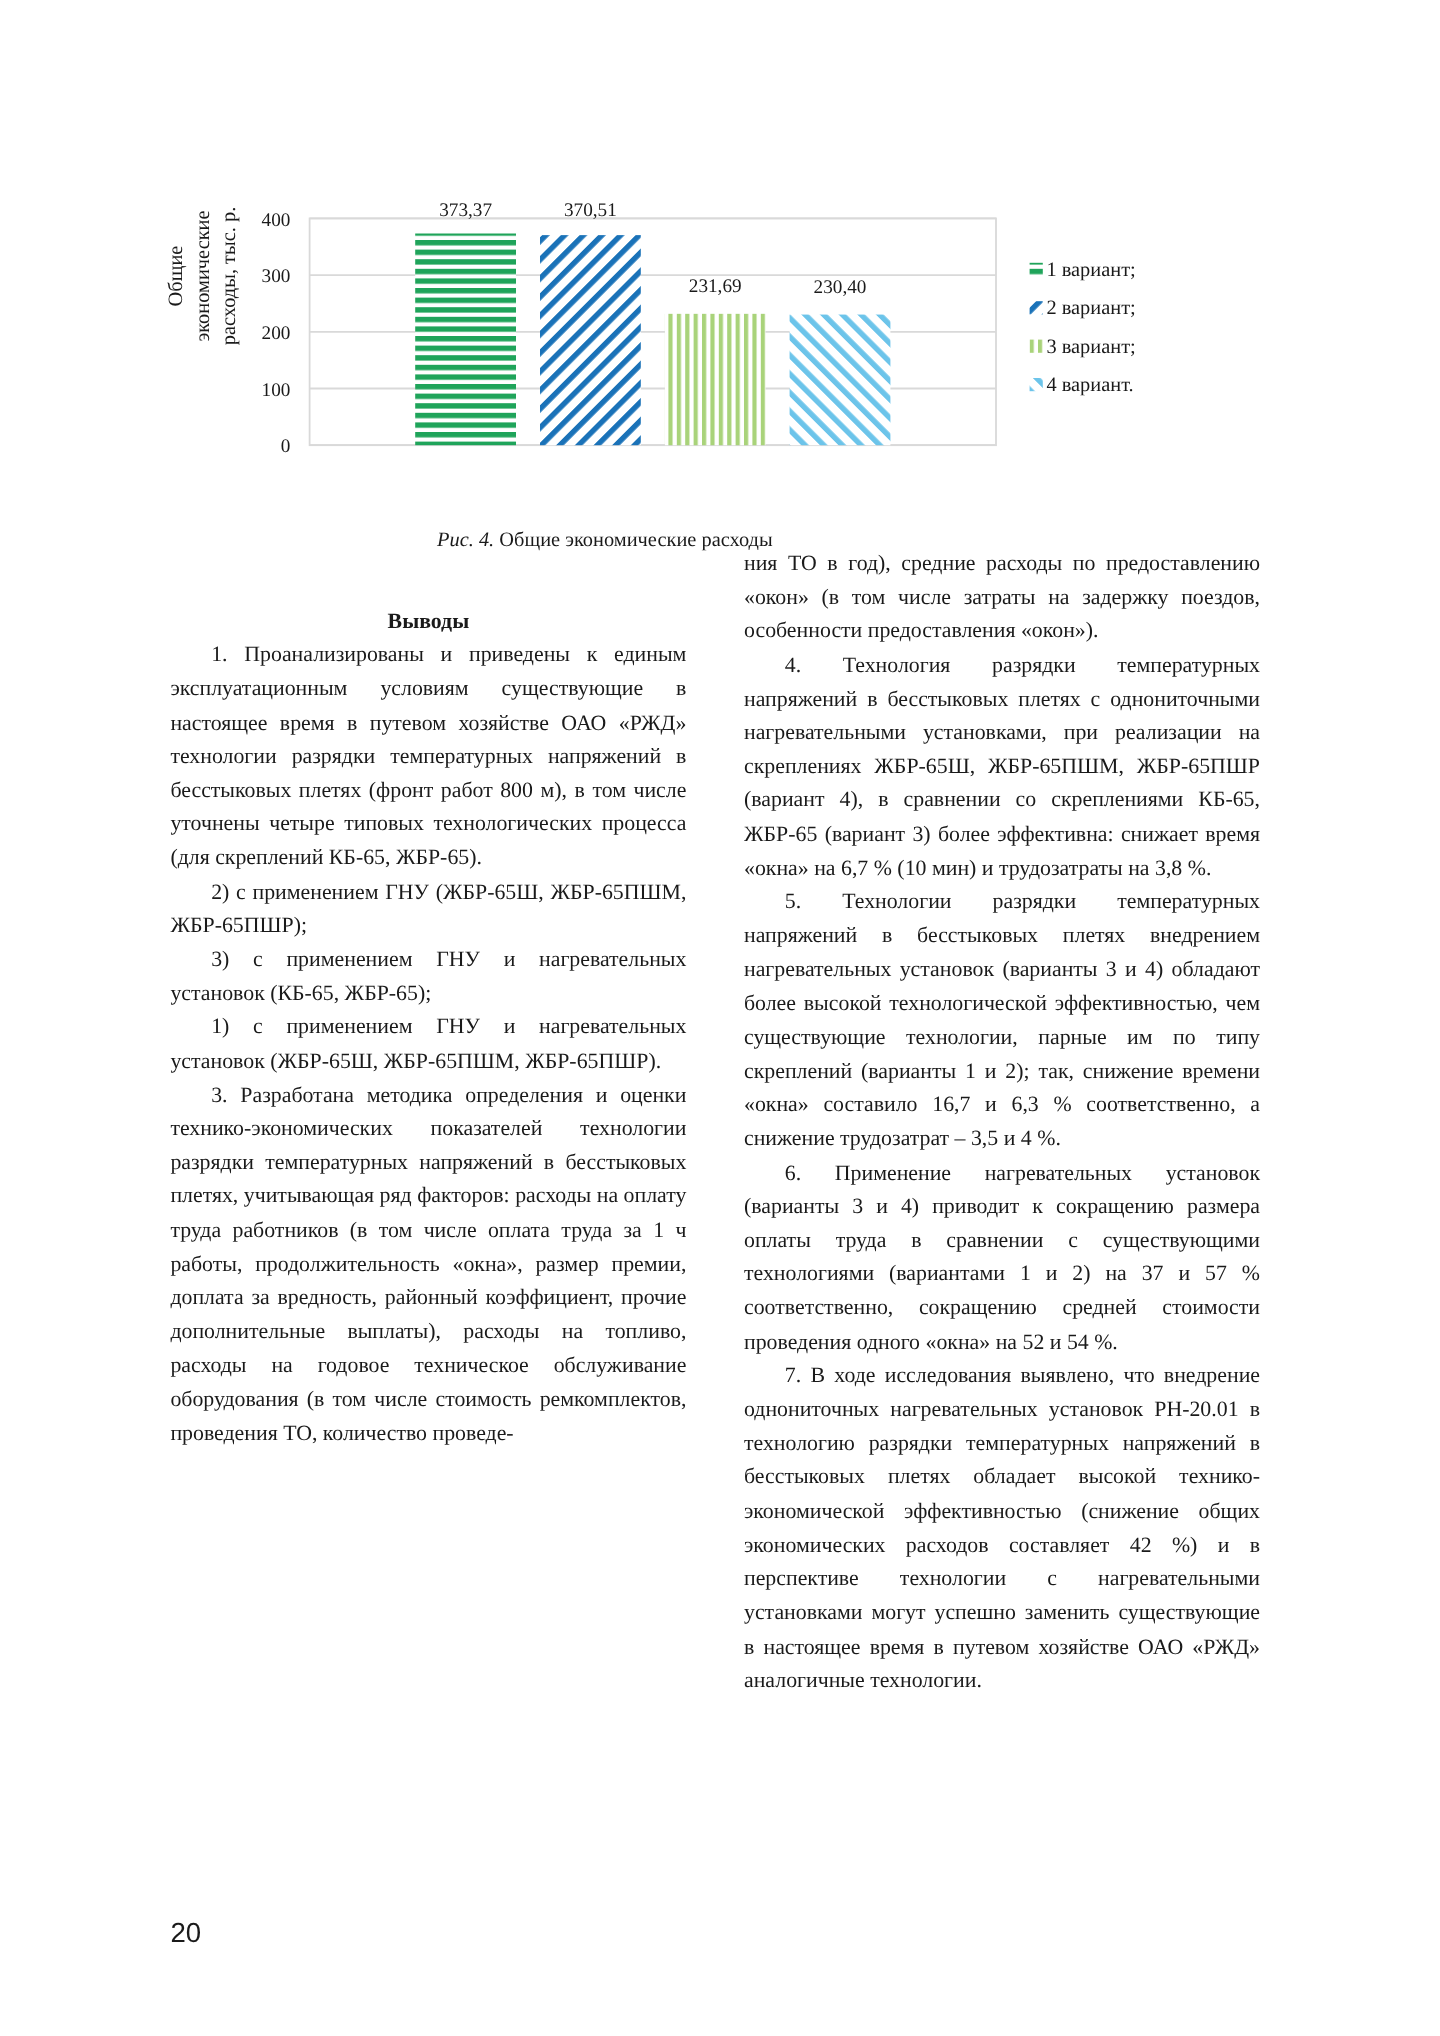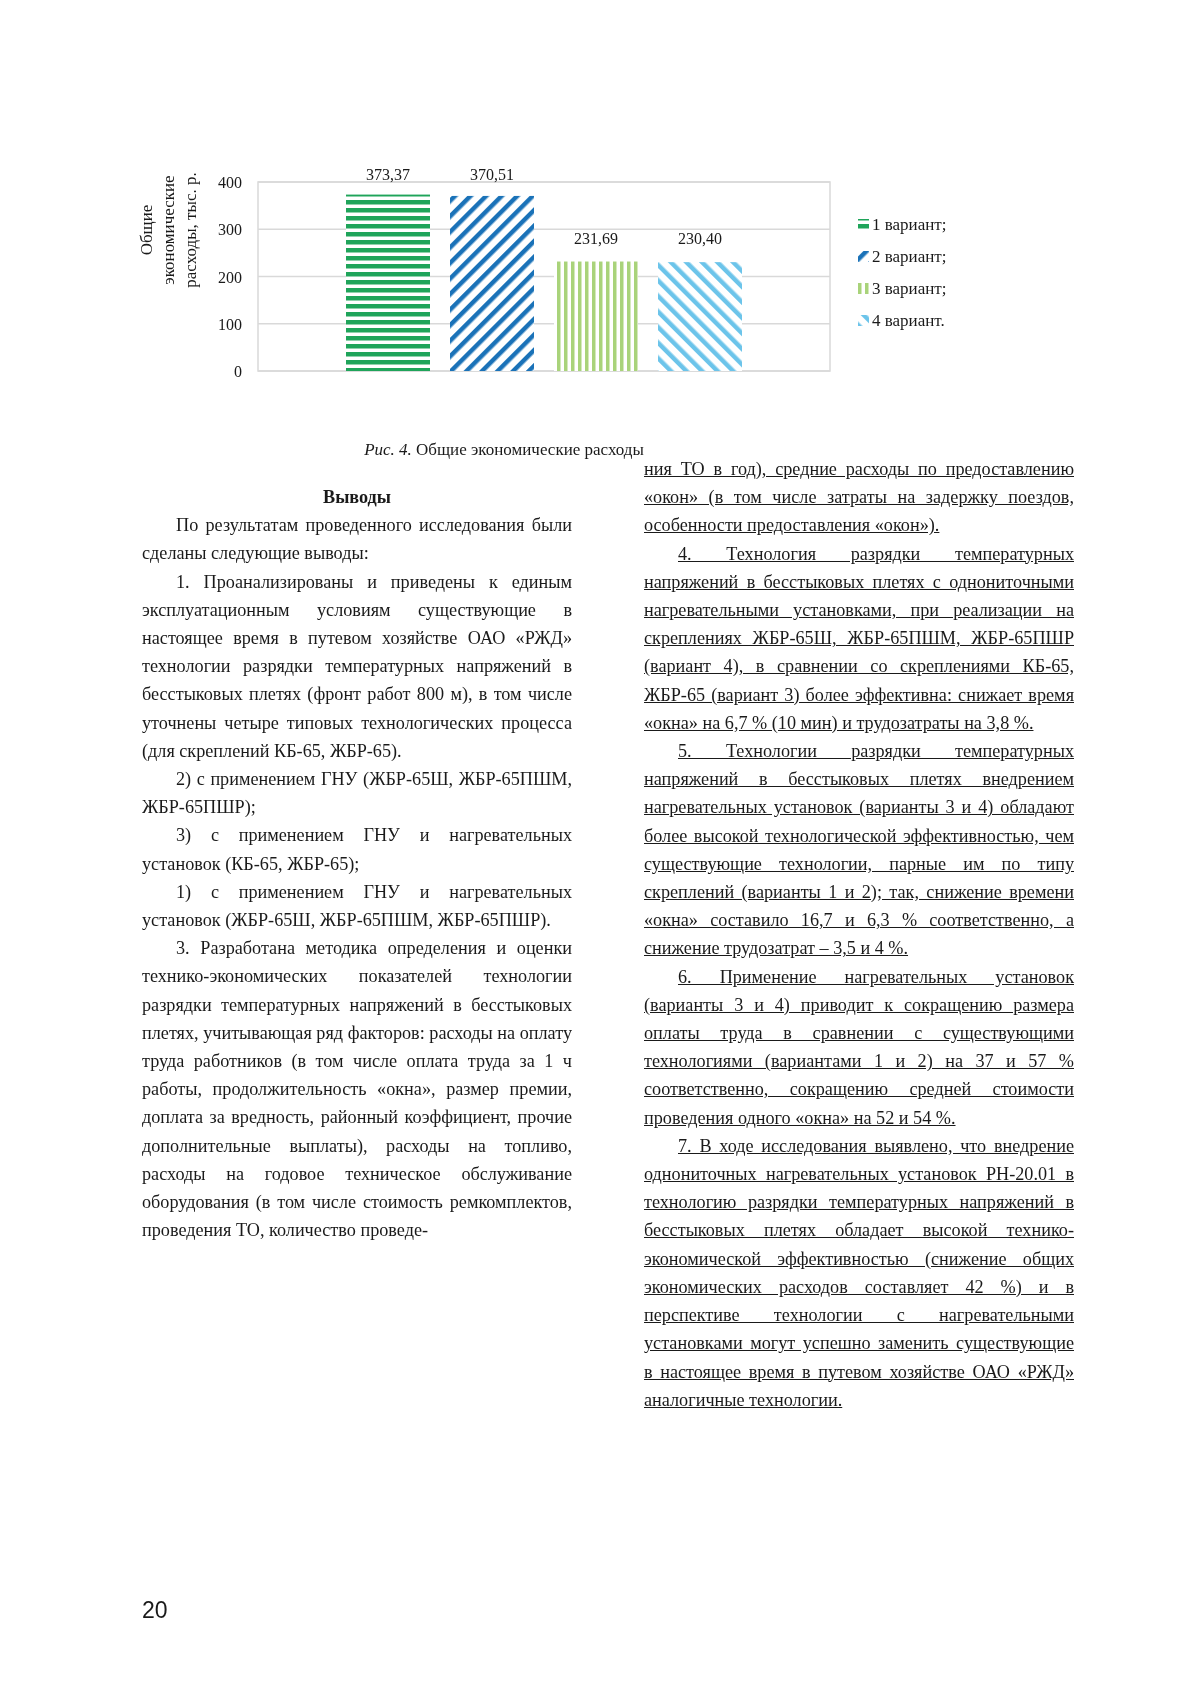--- a/index.html
+++ b/index.html
@@ -4,22 +4,22 @@
 <style>
   html, body { margin: 0; padding: 0; background: #ffffff; }
   body { width: 1200px; height: 1697px; position: relative; overflow: hidden;
          font-family: "Liberation Serif", serif; color: #1a1a1a; }
   #chart { position: absolute; left: 130px; top: 160px; width: 900px; height: 250px; }
   .caption { position: absolute; left: 0; width: 1008px; top: 440px; text-align: center;
              font-size: 17px; }
   .caption i { font-style: italic; }
   .col { position: absolute; top: 483px; width: 430px; font-size: 18.2px; line-height: 28.2px;
          text-align: justify; hyphens: manual; }
-  .col.left { left: 142px; }
-  .col.right { left: 644px; text-decoration: underline; }
+  .col.left { left: 142px; margin-top: 20px; }
+  .col.right { left: 620px; }
   .col p { margin: 0; text-indent: 34px; }
   .col p.noind { text-indent: 0; }
   .col h3 { margin: 0; text-align: center; font-size: 18.2px; font-weight: bold; line-height: 28.2px; }
   .pagenum { position: absolute; left: 142px; top: 1597px; font-family: "Liberation Sans", sans-serif;
              font-size: 23px; }
 </style>
 </head>
 <body>
 
 <svg id="chart" viewBox="0 0 900 250" xmlns="http://www.w3.org/2000/svg">
@@ -84,21 +84,20 @@
       <text x="742" y="166" font-size="17" font-family="Liberation Serif, serif" fill="#1a1a1a">4 вариант.</text>
     </g>
 </svg>
 
 <div class="caption">
   <i>Рис. 4.</i><span> Общие экономические расходы</span>
 </div>
 
 <div class="col left">
   <h3>Выводы</h3>
-  <p>По результатам проведенного исследования были сделаны следующие выводы:</p>
   <p>1. Проанализированы и приведены к единым эксплуатационным условиям существующие в настоящее время в путевом хозяйстве ОАО «РЖД» технологии разрядки температурных напряжений в бесстыковых плетях (фронт работ 800 м), в том числе уточнены четыре типовых технологических процесса (для скреплений КБ-65, ЖБР-65).</p>
   <p>2) с применением ГНУ (ЖБР-65Ш, ЖБР-65ПШМ, ЖБР-65ПШР);</p>
   <p>3) с применением ГНУ и нагревательных установок (КБ-65, ЖБР-65);</p>
   <p>1) с применением ГНУ и нагревательных установок (ЖБР-65Ш, ЖБР-65ПШМ, ЖБР-65ПШР).</p>
   <p>3. Разработана методика определения и оценки технико-экономических показателей технологии разрядки температурных напряжений в бесстыковых плетях, учитывающая ряд факторов: расходы на оплату труда работников (в том числе оплата труда за 1 ч работы, продолжительность «окна», размер премии, доплата за вредность, районный коэффициент, прочие дополнительные выплаты), расходы на топливо, расходы на годовое техническое обслуживание оборудования (в том числе стоимость ремкомплектов, проведения ТО, количество проведе-</p>
 </div>
 
 <div class="col right" style="top:455px;">
   <p class="noind">ния ТО в год), средние расходы по предоставлению «окон» (в том числе затраты на задержку поездов, особенности предоставления «окон»).</p>
   <p>4. Технология разрядки температурных напряжений в бесстыковых плетях с однониточными нагревательными установками, при реализации на скреплениях ЖБР-65Ш, ЖБР-65ПШМ, ЖБР-65ПШР (вариант 4), в сравнении со скреплениями КБ-65, ЖБР-65 (вариант 3) более эффективна: снижает время «окна» на 6,7 % (10 мин) и трудозатраты на 3,8 %.</p>

